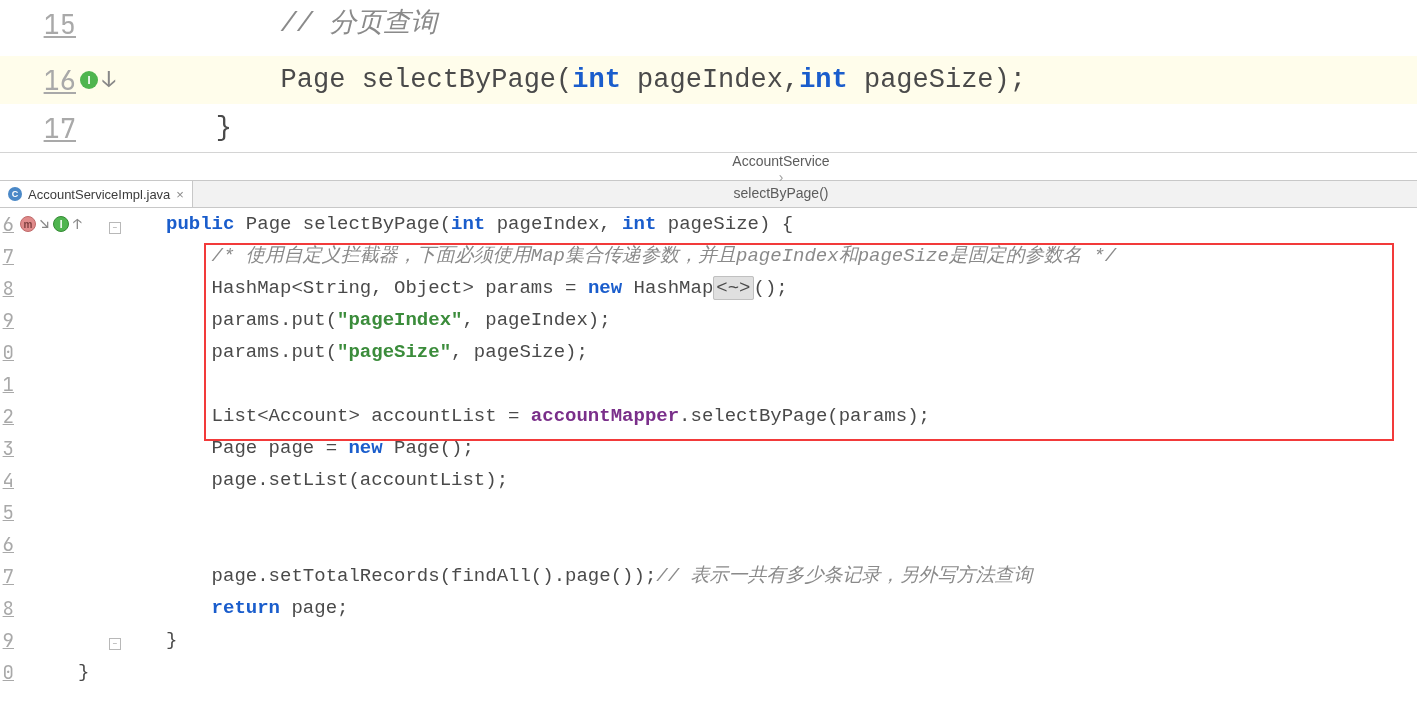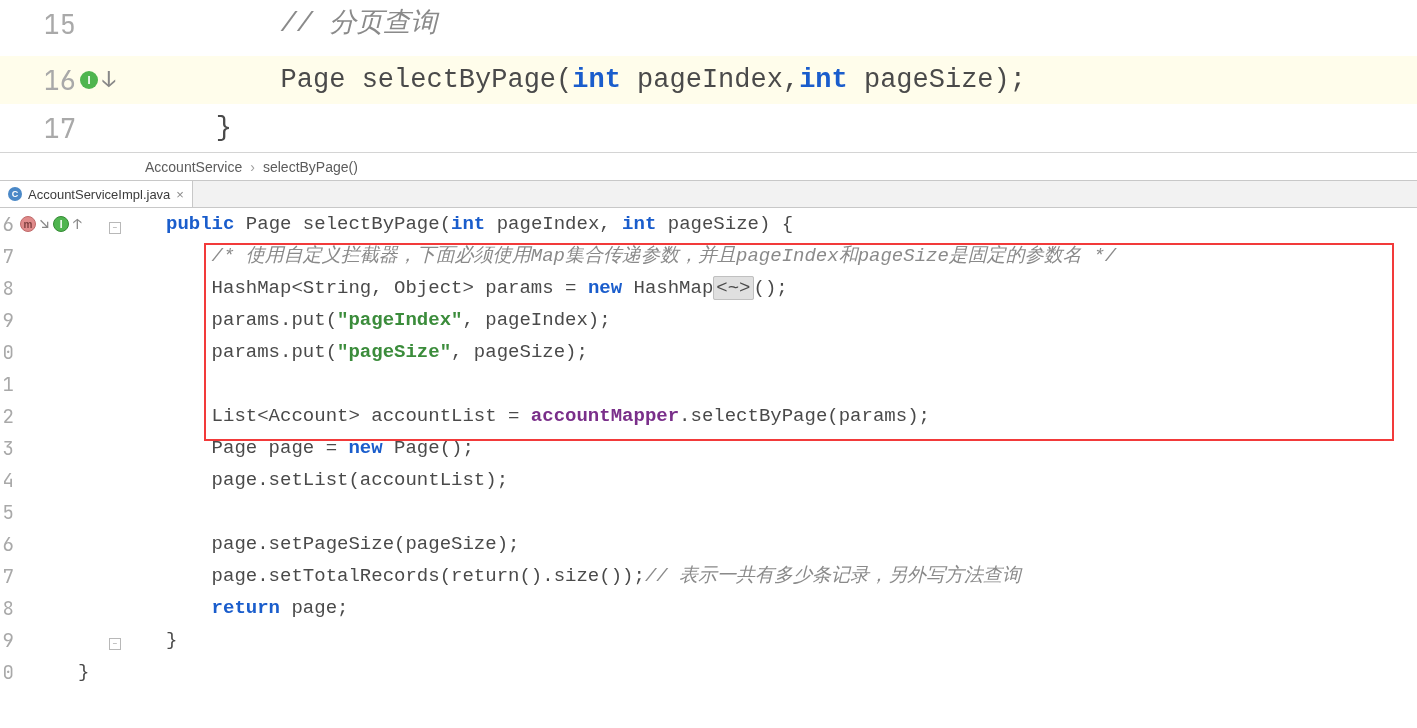--- a/index.html
+++ b/index.html
@@ -3,21 +3,21 @@
 <meta charset="utf-8">
 <style>
   * { box-sizing: border-box; margin: 0; padding: 0; }
   html, body {
     width: 1417px;
     height: 728px;
     font-family: "Microsoft YaHei", "Segoe UI", sans-serif;
     background: #ffffff;
     overflow: hidden;
   }
-  .mono { font-family: "JetBrains Mono", "Consolas", "Courier New", monospace; }
+  .mono { font-family: "JetBrains Mono", "Consolas", "Courier New", monospace; text-decoration: underline; }
   .pane-top {
     position: relative;
     width: 100%;
   }
   .code-line {
     display: flex;
     align-items: center;
     height: 48px;
     position: relative;
   }
@@ -83,20 +83,21 @@
   }
   .breadcrumb-bar {
     display: flex;
     align-items: center;
     font-size: 14px;
     color: #5c5c5c;
     height: 28px;
     padding-left: 145px;
     border-top: 1px solid #d4d4d4;
     background: #fff;
+    flex-direction: column;
   }
   .breadcrumb-bar .sep { margin: 0 8px; color: #9e9e9e; }
   .tab-bar {
     display: flex;
     align-items: center;
     height: 28px;
     border-top: 1px solid #c8c8c8;
     border-bottom: 1px solid #c8c8c8;
     background: #f2f2f2;
     font-size: 13px;
@@ -311,27 +312,26 @@
       </div>
       <div class="code-line-b">
         <div class="gutter-b mono">
           <span class="ln">5</span>
         </div>
       </div>
       <div class="code-line-b">
         <div class="gutter-b mono">
           <span class="ln">6</span>
         </div>
-        <div class="code-b"><span>    page.setPageSize(pageSize);</span></div>
       </div>
       <div class="code-line-b">
         <div class="gutter-b mono">
           <span class="ln">7</span>
         </div>
-        <div class="code-b"><span>    page.setTotalRecords(return().size());</span><span class="comment-it">// 表示一共有多少条记录，另外写方法查询</span></div>
+        <div class="code-b"><span>    page.setTotalRecords(findAll().page());</span><span class="comment-it">// 表示一共有多少条记录，另外写方法查询</span></div>
       </div>
       <div class="code-line-b">
         <div class="gutter-b mono">
           <span class="ln">8</span>
         </div>
         <div class="code-b"><span>    </span><span class="kw-blue">return</span><span> page;</span></div>
       </div>
       <div class="code-line-b">
         <div class="gutter-b mono">
           <span class="ln">9</span>

